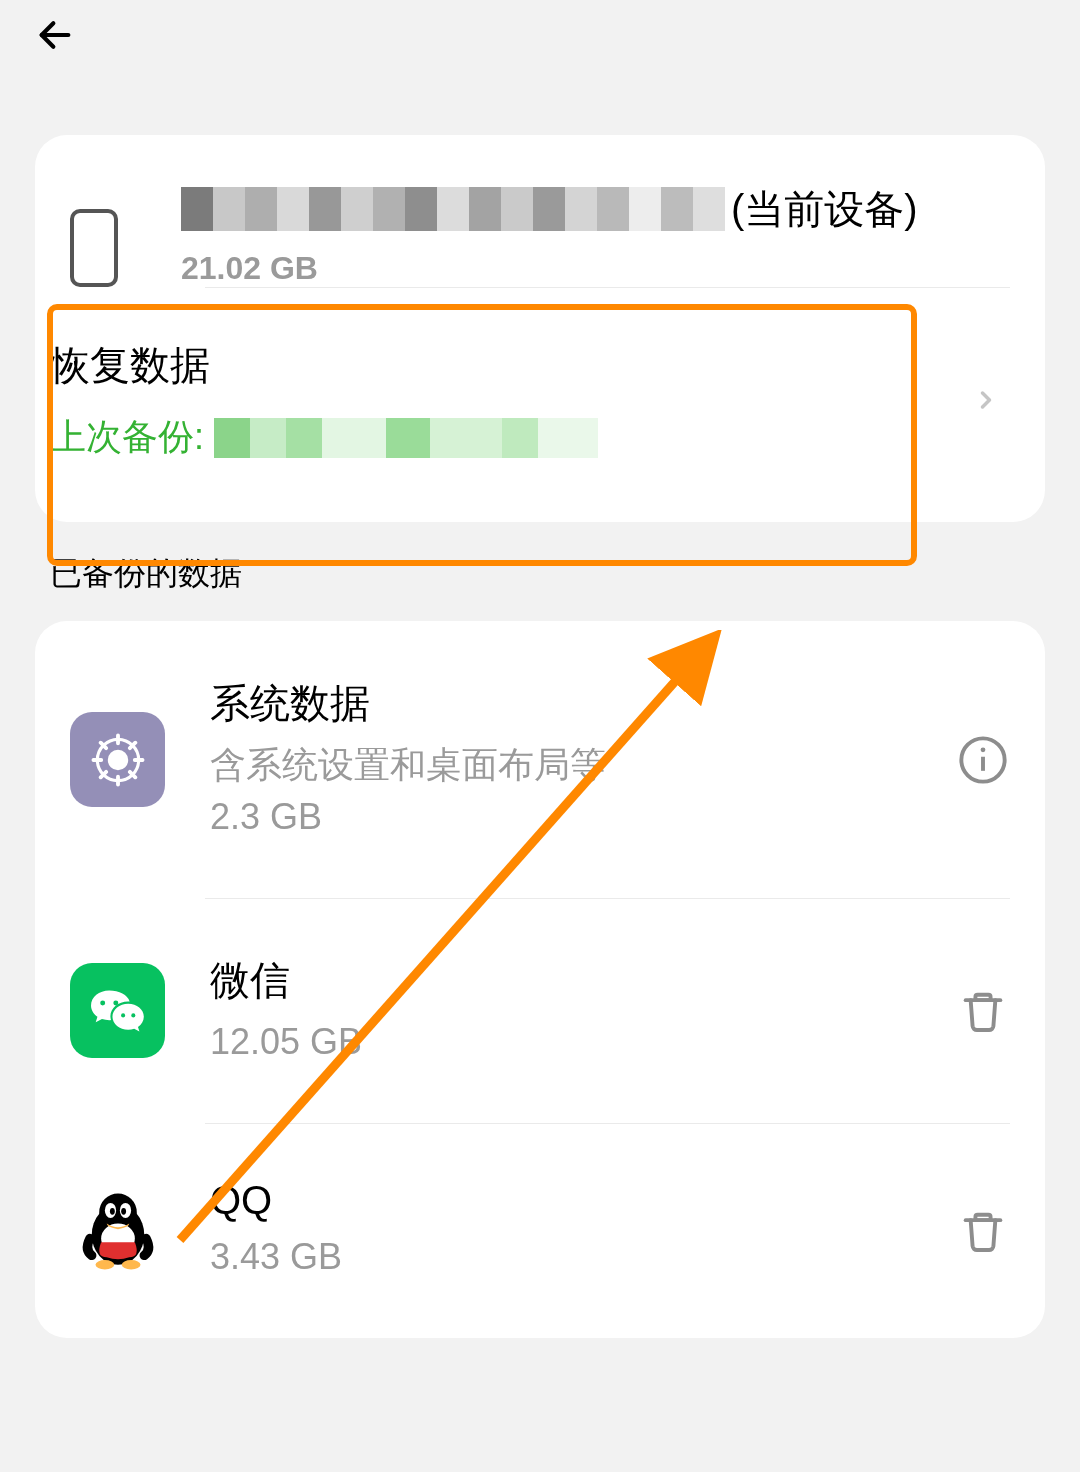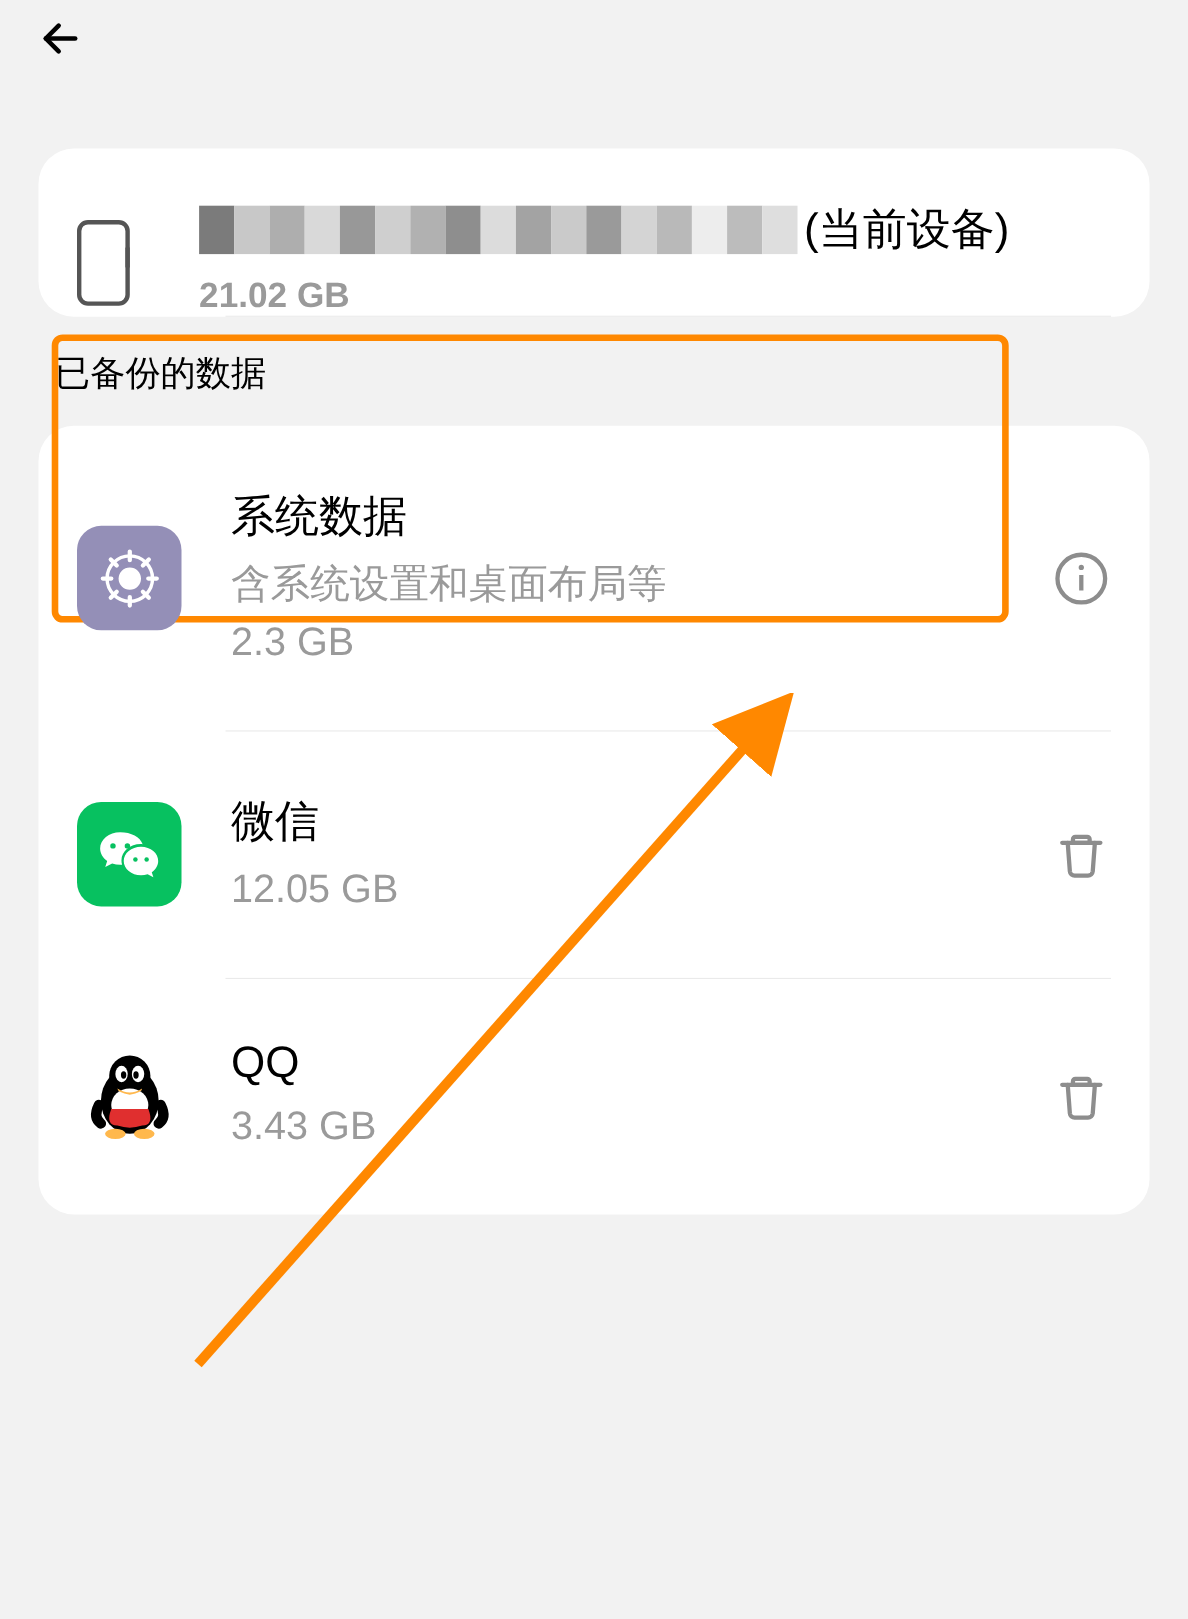--- a/index.html
+++ b/index.html
@@ -44,21 +44,21 @@
       margin: 30px 35px;
       overflow: visible;
       position: relative;
     }
     .card-top {
       margin-top: 45px;
     }
     .device-row {
       display: flex;
       padding: 45px 45px 0 30px;
-      align-items: center;
+      align-items: flex-end;
     }
     .phone-icon-wrap {
       width: 56px;
       margin-right: 60px;
       margin-top: 10px;
     }
     .phone-icon {
       width: 48px;
       height: 78px;
       border: 4px solid #555;
@@ -268,20 +268,41 @@
             <span style="background:#dedede"></span>
         </div>
         <span> (当前设备)</span>
       </div>
       <div class="device-size">21.02 GB</div>
     </div>
   </div>
 
   <div class="divider-inset"></div>
 
+  <div class="restore-row">
+    <div class="restore-content">
+      <div class="restore-title">恢复数据</div>
+      <div class="last-backup-line">
+        <span>上次备份:</span>
+        <div class="green-redact">
+          <span style="width:36px;background:#8bd48a"></span>
+          <span style="width:36px;background:#c6ecc6"></span>
+          <span style="width:36px;background:#a5e0a4"></span>
+          <span style="width:64px;background:#e3f6e3"></span>
+          <span style="width:44px;background:#9adc99"></span>
+          <span style="width:72px;background:#d6f2d5"></span>
+          <span style="width:36px;background:#bfeabe"></span>
+          <span style="width:60px;background:#eaf8ea"></span>
+        </div>
+      </div>
+    </div>
+    <svg class="chevron" viewBox="0 0 24 24" fill="none" stroke="currentColor" stroke-width="3" stroke-linecap="round" stroke-linejoin="round">
+      <polyline points="9 18 15 12 9 6"></polyline>
+    </svg>
+  </div>
 </div>
 
 <div class="highlight-box" style="left:47px; top:304px; width:870px; height:262px;"></div>
 
 <div class="section-label">已备份的数据</div>
 
 <div class="list-card">
 
   <div class="app-row">
     <div class="app-icon settings-icon">

